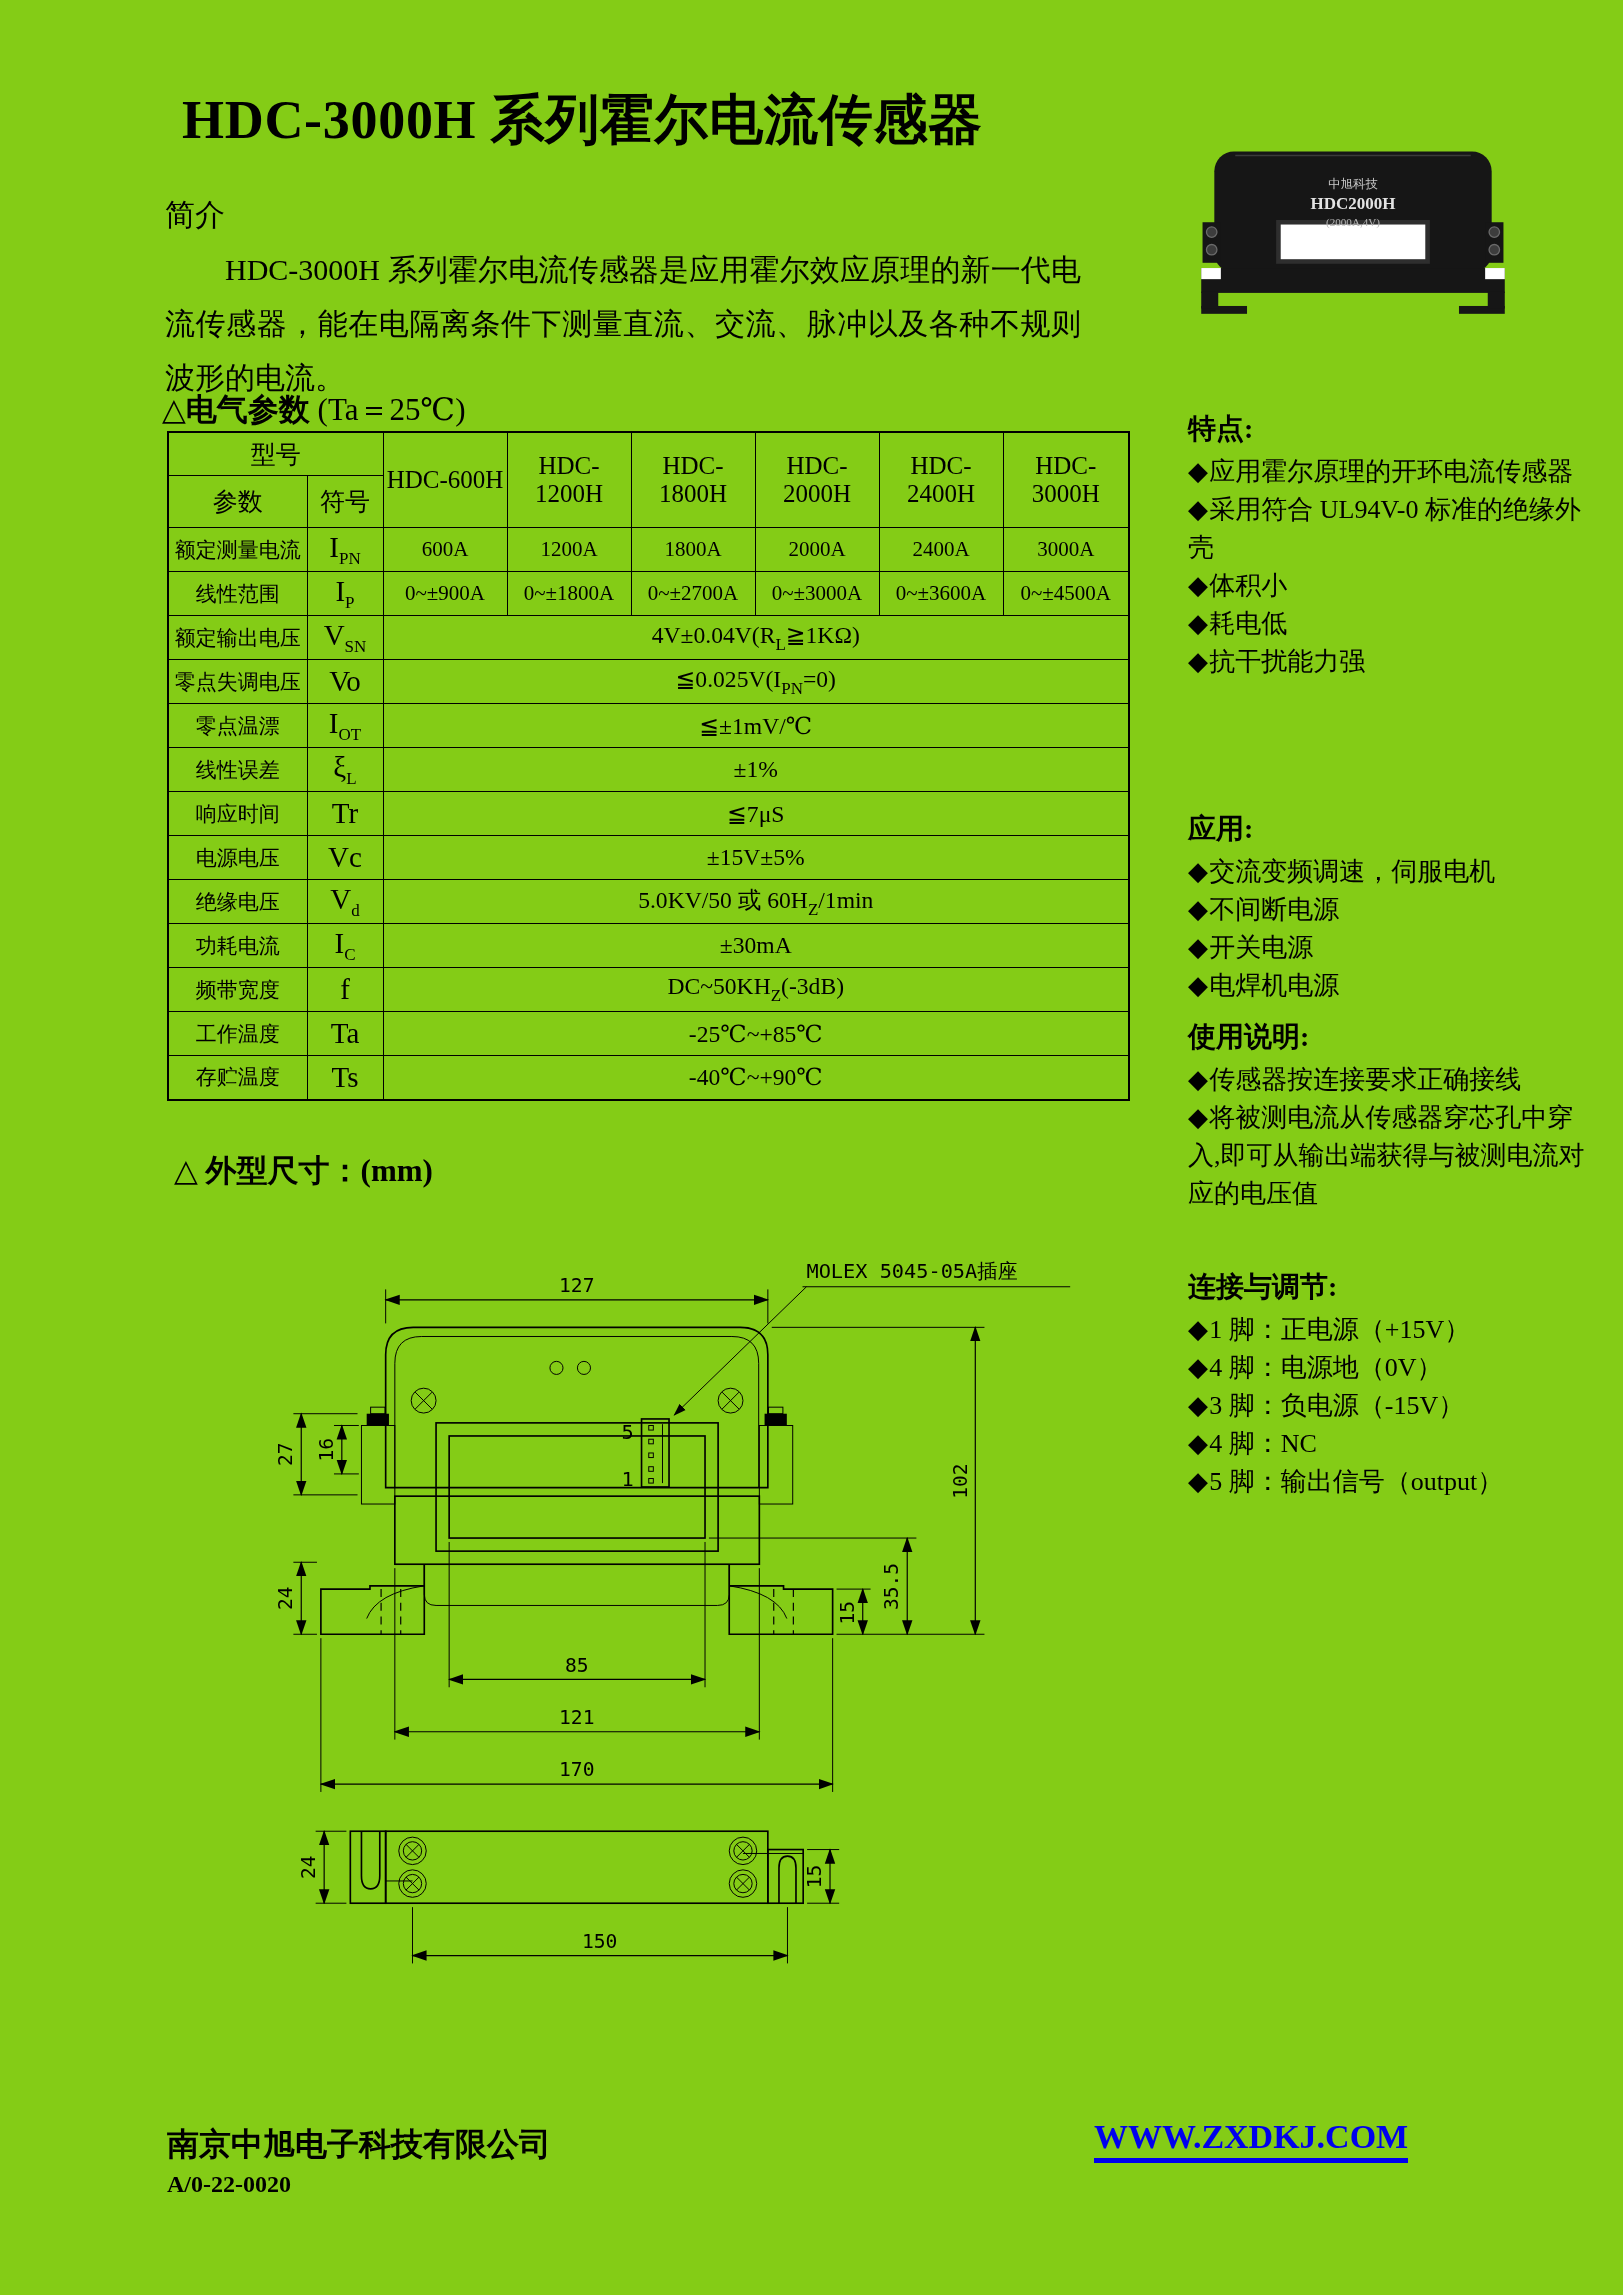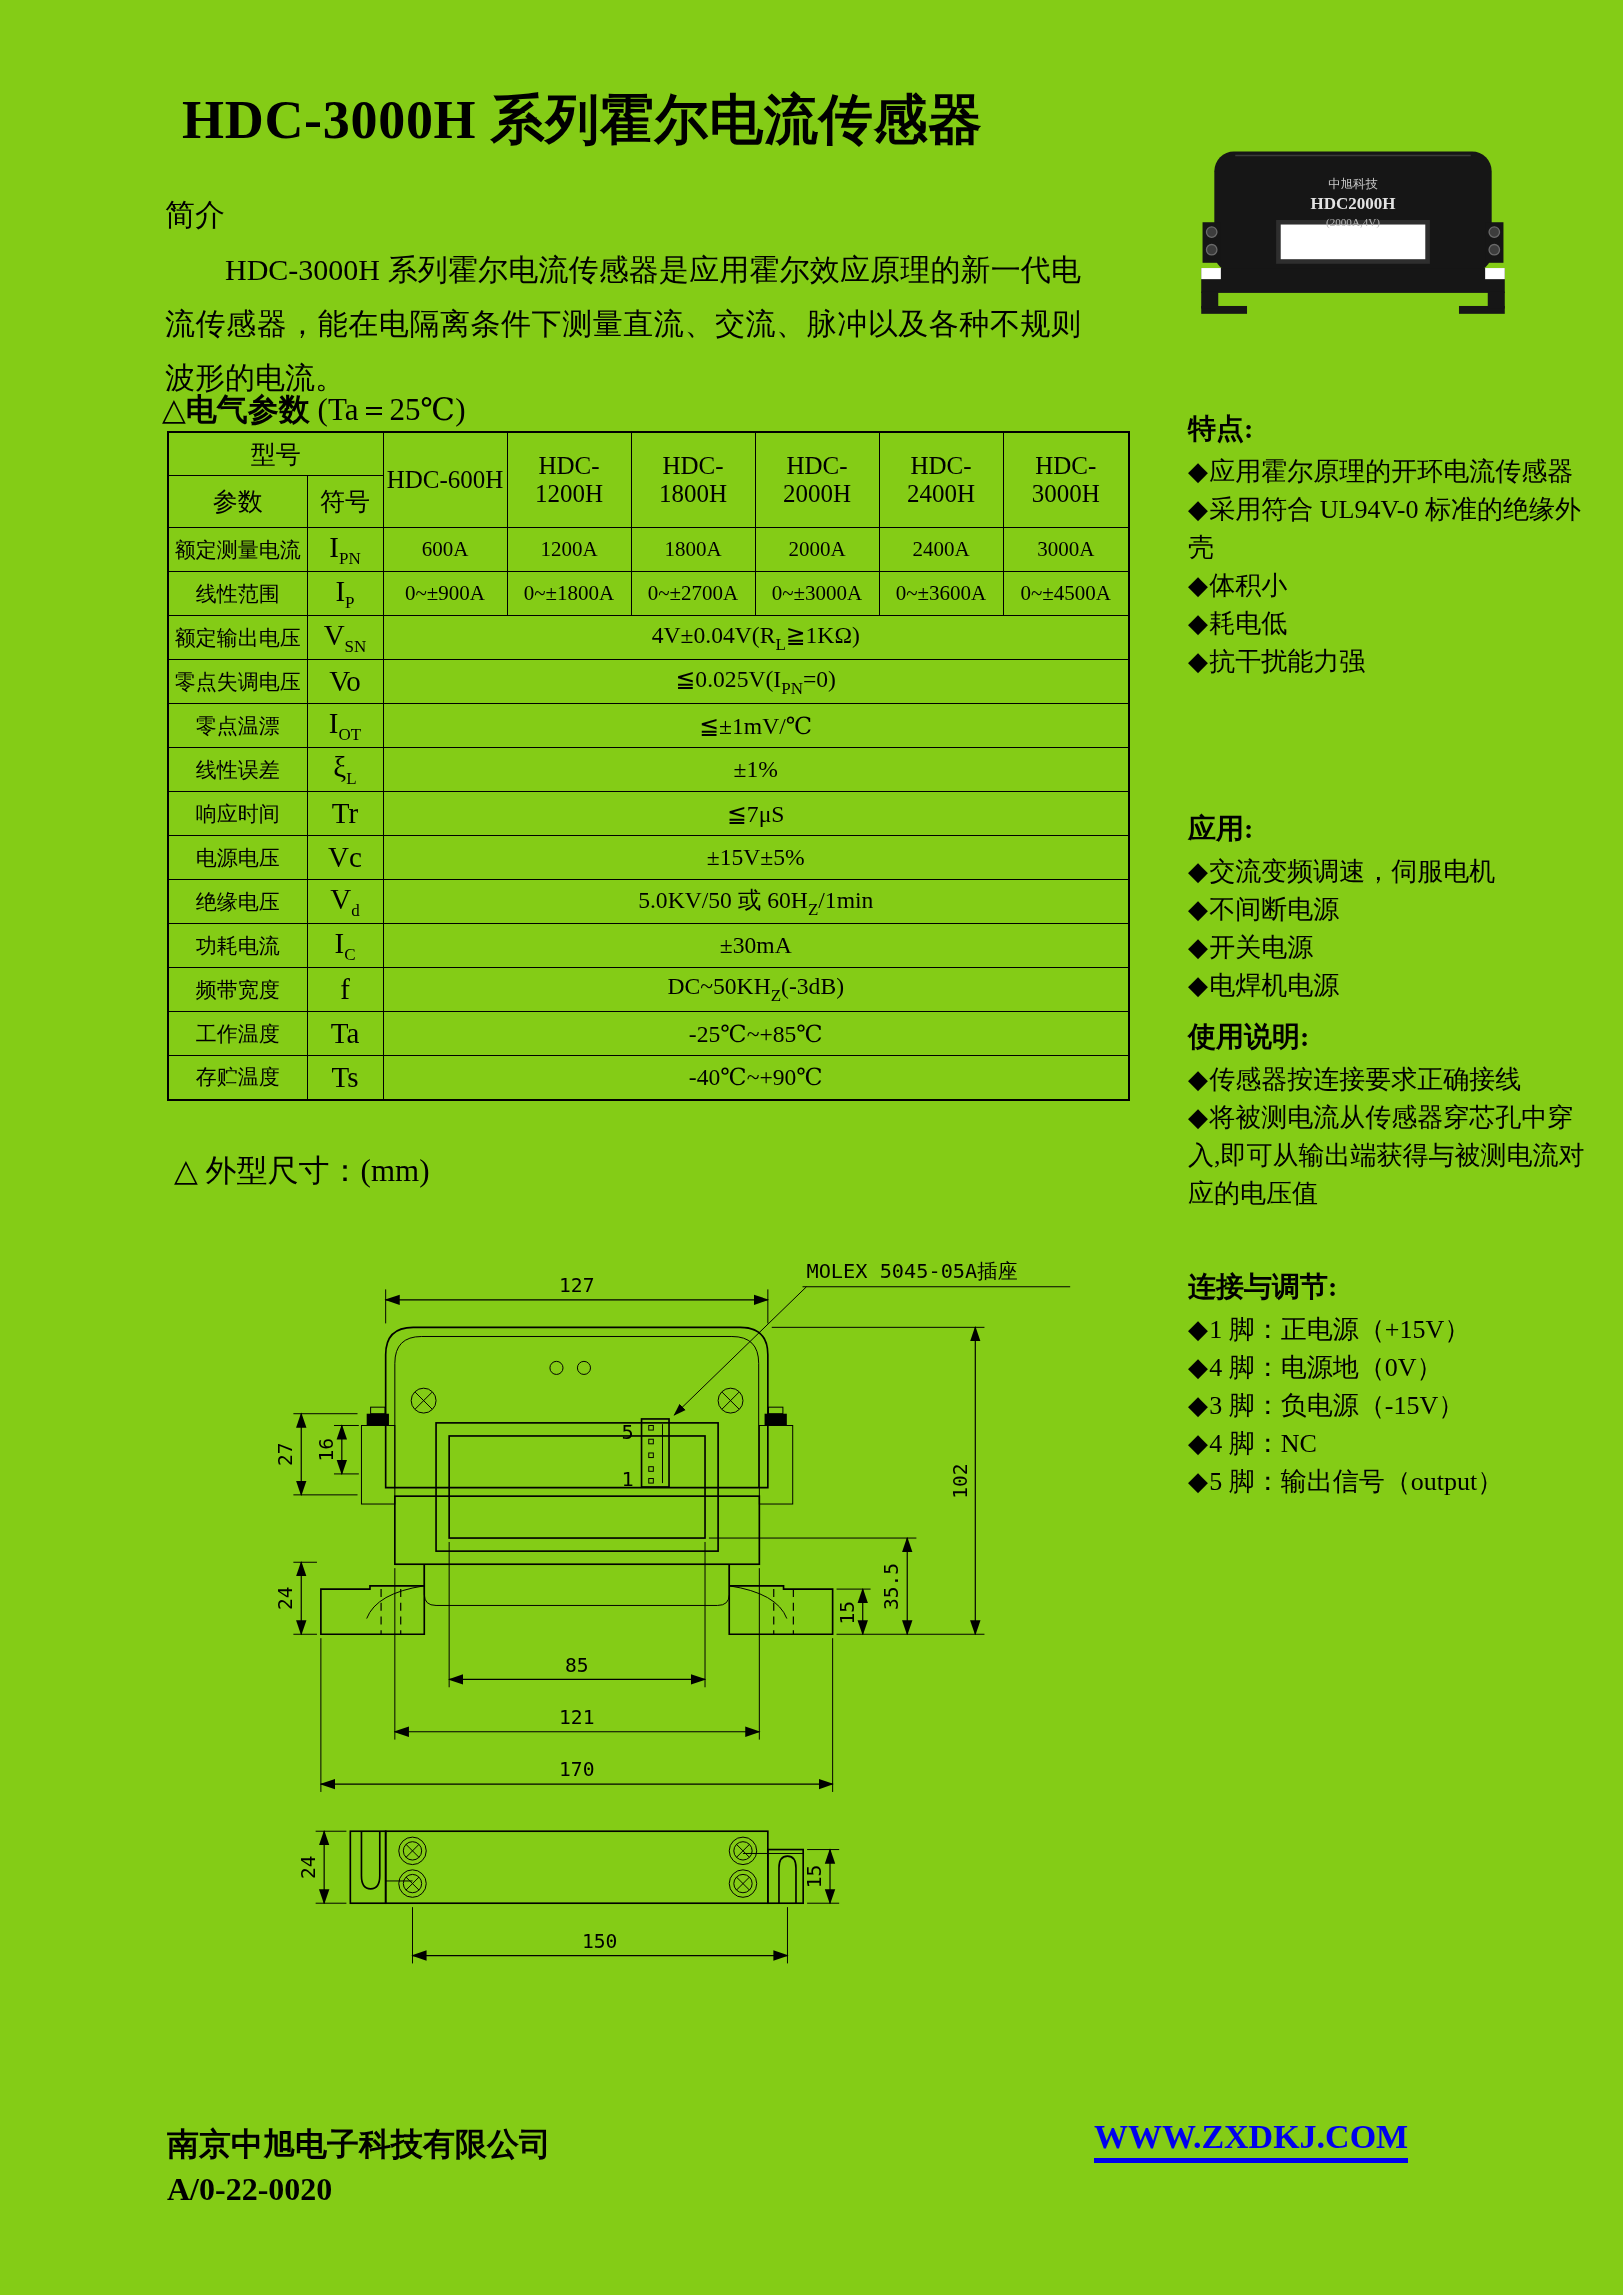--- a/index.html
+++ b/index.html
@@ -11,21 +11,21 @@
   .intro-h{position:absolute;left:165px;top:195px;font-size:30px;}
   .intro-p{position:absolute;left:165px;top:243px;width:916px;font-size:30px;line-height:54px;
            text-indent:60px;text-align:justify;}
 
   
   .photo{position:absolute;left:1196px;top:145px;width:314px;height:180px;}
 
   
   .sec1-h{position:absolute;left:162px;top:389px;font-size:31px;}
   .sec1-h .bold{font-weight:bold;}
-  .sec2-h{position:absolute;left:174px;top:1150px;font-size:31px;font-weight:normal;}
+  .sec2-h{position:absolute;left:174px;top:1150px;font-size:31px;font-weight:bold;}
 
   
   table.spec{position:absolute;left:167px;top:431px;width:962px;border-collapse:collapse;
              table-layout:fixed;border:2.6px solid #000;}
   table.spec th,table.spec td{border:1.3px solid #000;text-align:center;padding:0;
              font-weight:normal;overflow:hidden;}
   tr.h1 th{height:42px;font-size:25px;}
   tr.h2 th{height:51px;font-size:25px;}
   th.model-th{font-size:22px;}
   th.corner-top{font-size:25px;}
@@ -47,21 +47,21 @@
   .drawing{position:absolute;left:190px;top:1229px;}
   .out{stroke:#000;stroke-width:2.5;fill:none;}
   .thin{stroke:#000;stroke-width:1.5;fill:none;}
   .dim{stroke:#000;stroke-width:1.8;fill:none;}
   .dash{stroke:#000;stroke-width:1.8;fill:none;stroke-dasharray:12 9;}
   .dimtxt{font-family:"DejaVu Sans Mono","Liberation Mono",monospace;font-size:30px;fill:#000;}
   .cadtxt{font-family:"DejaVu Sans Mono","Liberation Mono",monospace;font-size:31px;fill:#000;}
 
   
   .f-company{position:absolute;left:167px;top:2123px;font-size:32px;font-weight:bold;}
-  .f-code{position:absolute;left:167px;top:2171px;font-size:32px;font-weight:bold;}
+  .f-code{position:absolute;left:167px;top:2171px;font-size:24px;font-weight:bold;}
   .f-link{position:absolute;left:1094px;top:2118px;font-size:34px;font-weight:bold;
           color:#0000EE;text-decoration:none;border-bottom:5.9px solid #0000EE;padding-bottom:2px;}
 </style>
 </head>
 <body>
 
 <div id="page">
 
   <div class="title">HDC-3000H 系列霍尔电流传感器</div>
   <div class="intro-h">简介</div>

